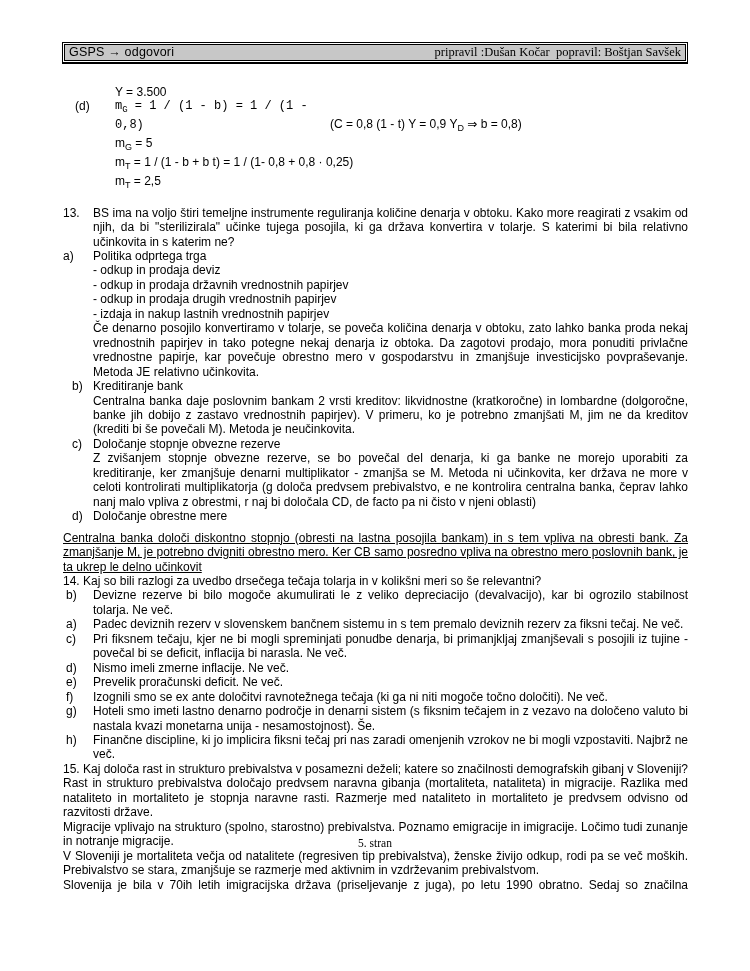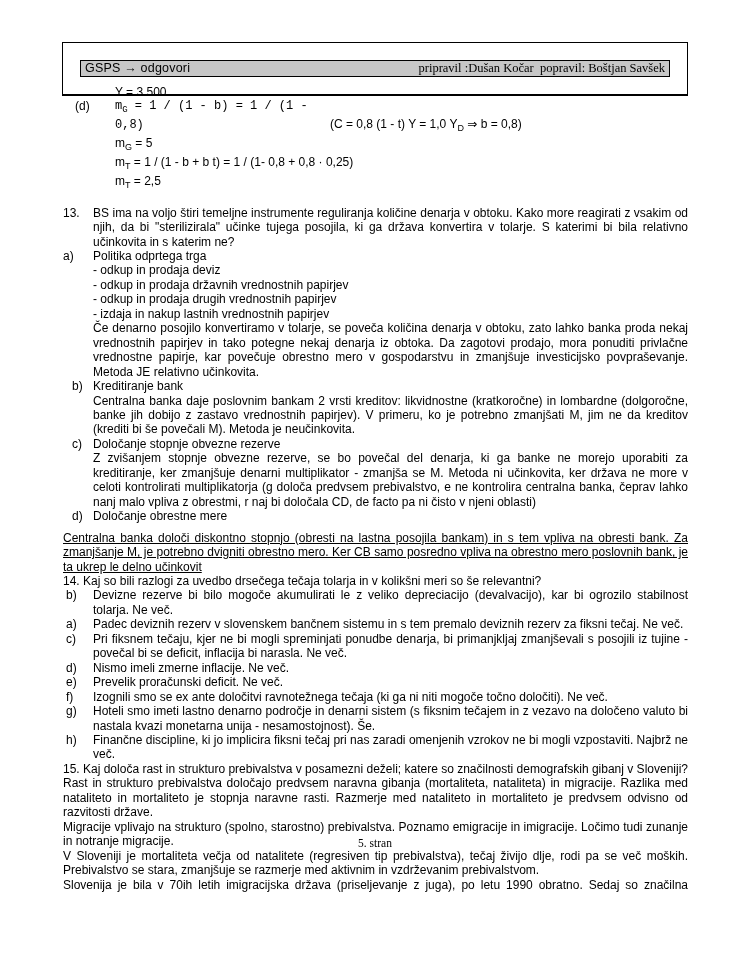--- a/index.html
+++ b/index.html
@@ -5,21 +5,21 @@
   * { margin:0; padding:0; box-sizing:border-box; }
   html,body { background:#ffffff; }
   .page {
     position:relative; width:750px; height:971px; background:#ffffff;
     font-family:"Liberation Sans","DejaVu Sans",sans-serif;
     font-size:12px; line-height:14.45px; color:#000; overflow:hidden;
   }
   
   .header {
     position:absolute; left:62px; top:42px; width:626px;
-    border:1px solid #000; border-bottom-width:2px; padding:17px; background:#fff;
+    border:1px solid #000; border-bottom-width:2px; padding:1px; background:#fff;
   }
   .header-inner {
     border:1px solid #000; background:#c7c7c7;
     display:flex; justify-content:space-between; align-items:center;
     height:17px; padding:0 4px;
   }
   .h-left { font-size:12.5px; letter-spacing:0.2px; }
   .h-right { font-family:"Liberation Serif","DejaVu Serif",serif; font-size:12.5px; white-space:pre; }
 
   .content { position:absolute; left:63px; top:85px; width:625px; }
@@ -56,21 +56,21 @@
       <span class="h-right">pripravil :Dušan Kočar  popravil: Boštjan Savšek</span>
     </div>
   </div>
 
   <div class="content">
 
     <div class="formula-block">
       <span class="formula-label">(d)</span>
       <div><span>Y = 3.500</span></div>
       <div>
-        <span class="f-seg1"><span>m</span><sub>G</sub><span> = 1 / (1 - b) = 1 / (1 - 0,8)</span></span><span><span>(C = 0,8 (1 - t) Y = 1,0 Y</span><sub>D</sub><span> ⇒ b = 0,8)</span></span>
+        <span class="f-seg1"><span>m</span><sub>G</sub><span> = 1 / (1 - b) = 1 / (1 - 0,8)</span></span><span><span>(C = 0,8 (1 - t) Y = 0,9 Y</span><sub>D</sub><span> ⇒ b = 0,8)</span></span>
       </div>
       <div><span>m</span><sub>G</sub><span> = 5</span></div>
       <div><span>m</span><sub>T</sub><span> = 1 / (1 - b + b t) = 1 / (1- 0,8 + 0,8 · 0,25)</span></div>
       <div><span>m</span><sub>T</sub><span> = 2,5</span></div>
     </div>
 
     <div class="q13">
       <div class="hang">
         <span class="num30">13.</span><span>BS ima na voljo štiri temeljne instrumente reguliranja količine denarja v obtoku. Kako more reagirati z vsakim od njih, da bi "sterilizirala" učinke tujega posojila, ki ga država konvertira v tolarje. S katerimi bi bila relativno učinkovita in s katerim ne?</span>
       </div>
@@ -110,21 +110,21 @@
       <div class="hang"><span class="num27">e)</span><span>Prevelik proračunski deficit. Ne več.</span></div>
       <div class="hang"><span class="num27">f)</span><span>Izognili smo se ex ante določitvi ravnotežnega tečaja (ki ga ni niti mogoče točno določiti). Ne več.</span></div>
       <div class="hang"><span class="num27">g)</span><span>Hoteli smo imeti lastno denarno področje in denarni sistem (s fiksnim tečajem in z vezavo na določeno valuto bi nastala kvazi monetarna unija - nesamostojnost). Še.</span></div>
       <div class="hang"><span class="num27">h)</span><span>Finančne discipline, ki jo implicira fiksni tečaj pri nas zaradi omenjenih vzrokov ne bi mogli vzpostaviti. Najbrž ne več.</span></div>
     </div>
 
     <div>
       <div class="just">15. Kaj določa rast in strukturo prebivalstva v posamezni deželi; katere so značilnosti demografskih gibanj v Sloveniji?</div>
       <div class="just">Rast in strukturo prebivalstva določajo predvsem naravna gibanja (mortaliteta, nataliteta) in migracije. Razlika med nataliteto in mortaliteto je stopnja naravne rasti. Razmerje med nataliteto in mortaliteto je predvsem odvisno od razvitosti države.</div>
       <div class="just">Migracije vplivajo na strukturo (spolno, starostno) prebivalstva. Poznamo emigracije in imigracije. Ločimo tudi zunanje in notranje migracije.</div>
-      <div class="just">V Sloveniji je mortaliteta večja od natalitete (regresiven tip prebivalstva), tečaj živijo dlje, rodi pa se več moških. Prebivalstvo se stara, zmanjšuje se razmerje med aktivnim in vzdrževanim prebivalstvom.</div>
+      <div class="just">V Sloveniji je mortaliteta večja od natalitete (regresiven tip prebivalstva), ženske živijo odkup, rodi pa se več moških. Prebivalstvo se stara, zmanjšuje se razmerje med aktivnim in vzdrževanim prebivalstvom.</div>
       <div class="just force-last">Slovenija je bila v 70ih letih imigracijska država (priseljevanje z juga), po letu 1990 obratno. Sedaj so značilna</div>
     </div>
 
   </div>
 
   <div class="footer">5. stran</div>
 
 </div>
 
 </body></html>

